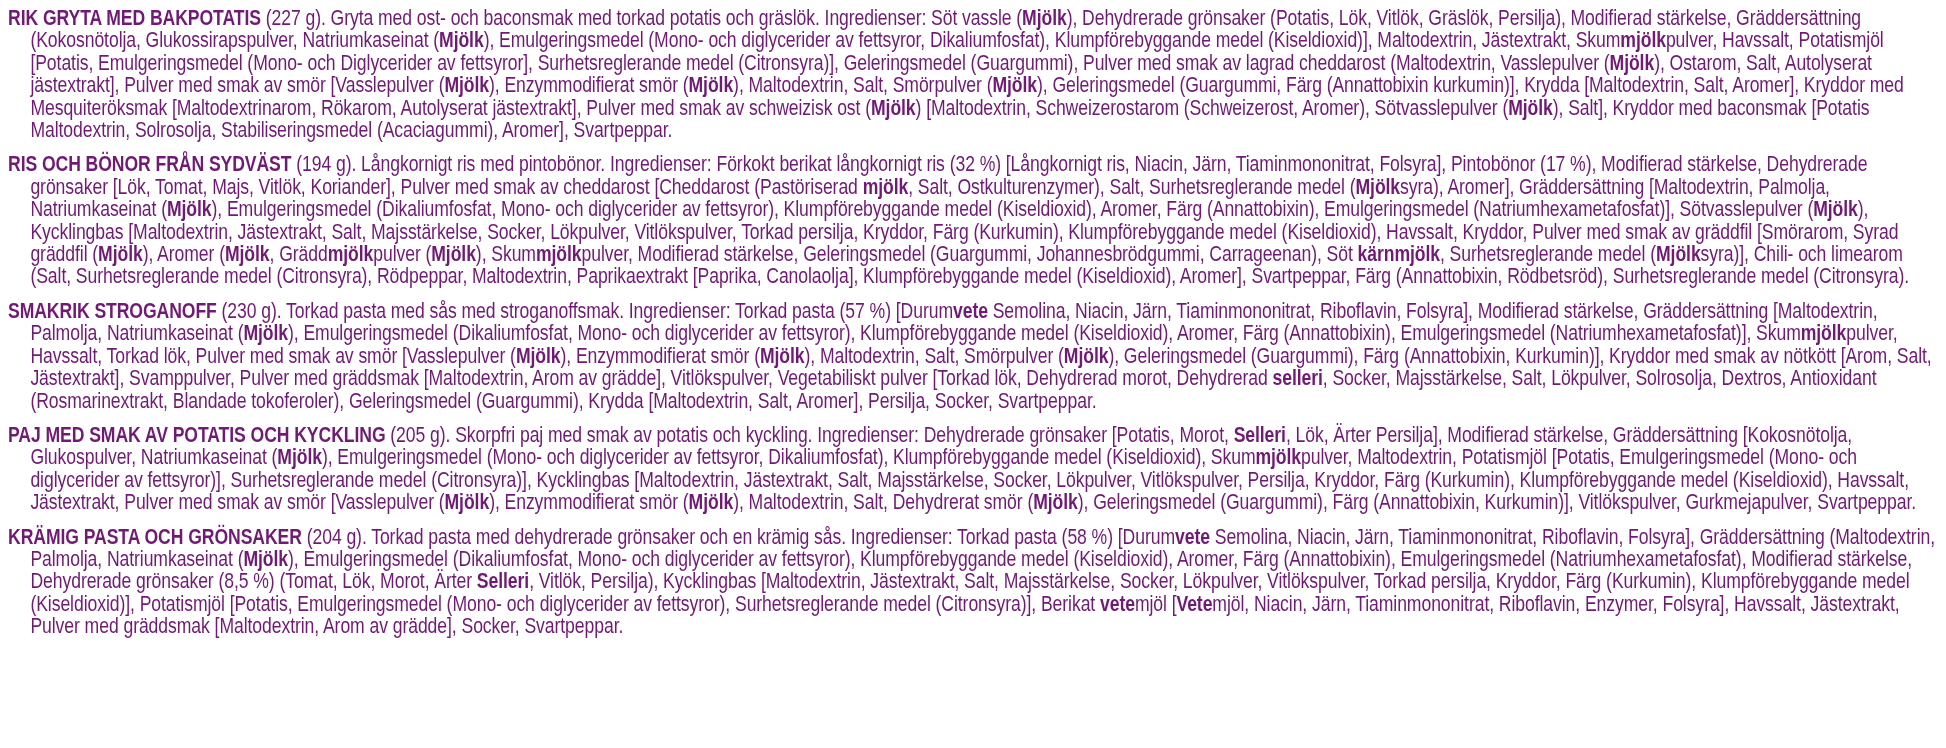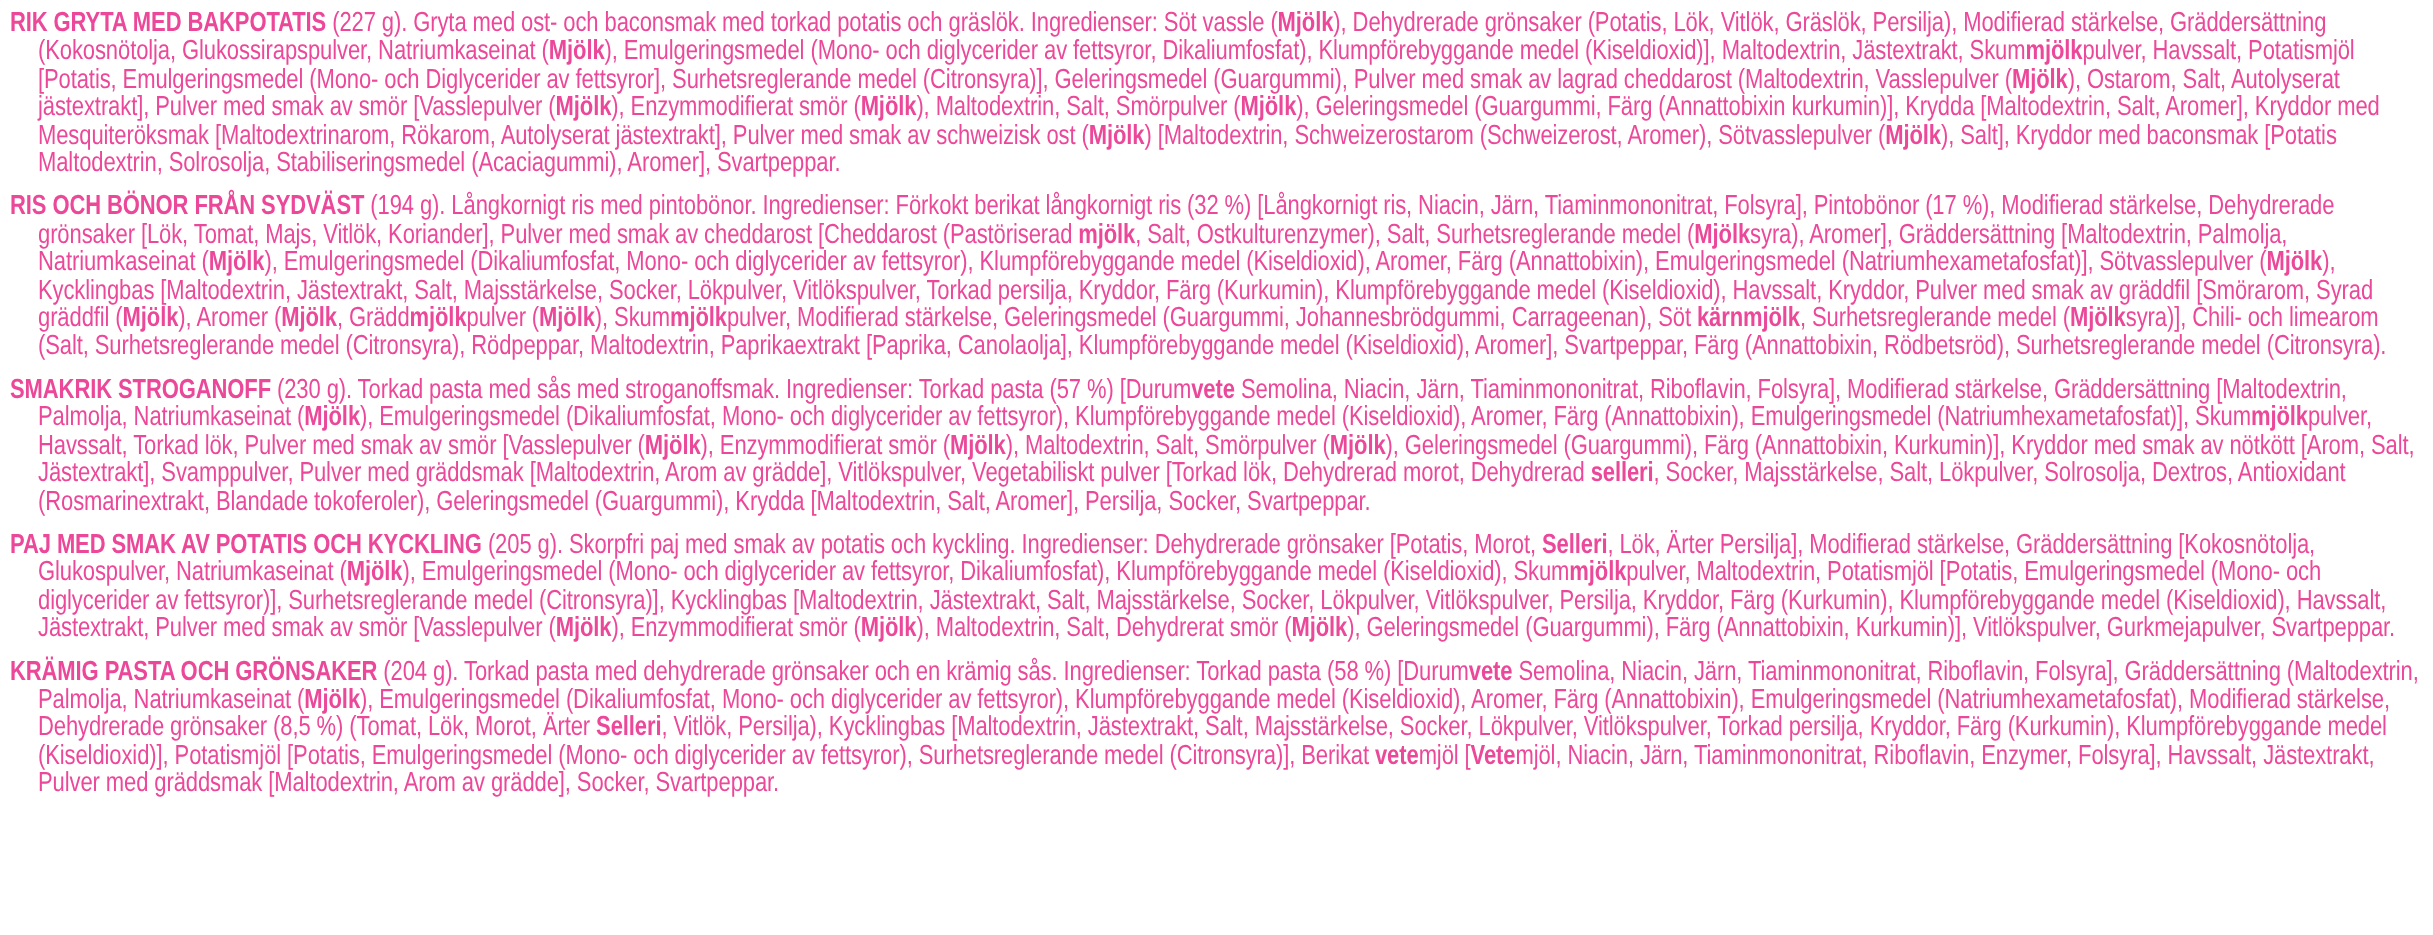--- a/index.html
+++ b/index.html
@@ -2,21 +2,21 @@
 <html><head>
 <meta charset="utf-8">
 <style>
   html, body { margin: 0; padding: 0; background: #ffffff; }
   .sheet {
     position: relative;
     width: 1946px;
     height: 748px;
     overflow: hidden;
     background: #ffffff;
-    color: #ec4899;
+    color: #701a75;
   }
   
   .ingredient-list {
     width: 2433px;
     transform: scaleX(0.8);
     transform-origin: 0 0;
     box-sizing: border-box;
     padding: 7px 12px 0 10px;
     font-family: "Liberation Sans", "DejaVu Sans", sans-serif;
     font-size: 22px;

